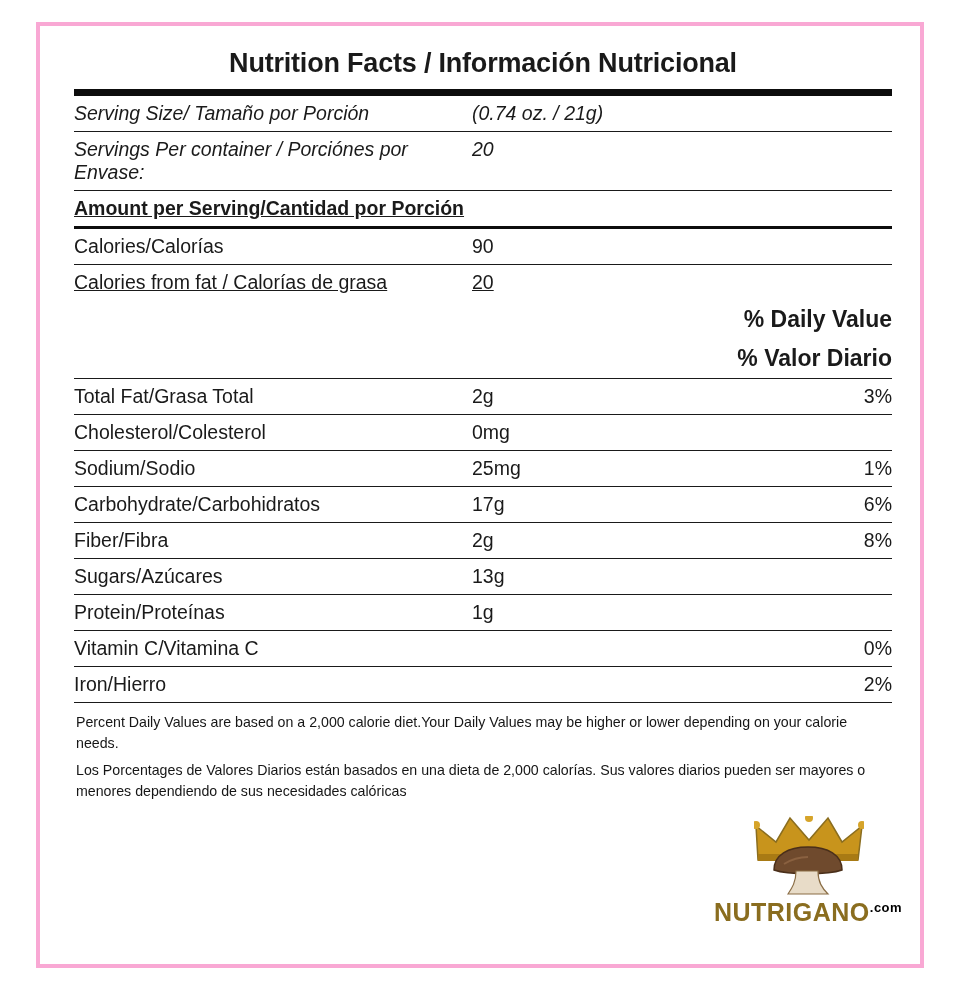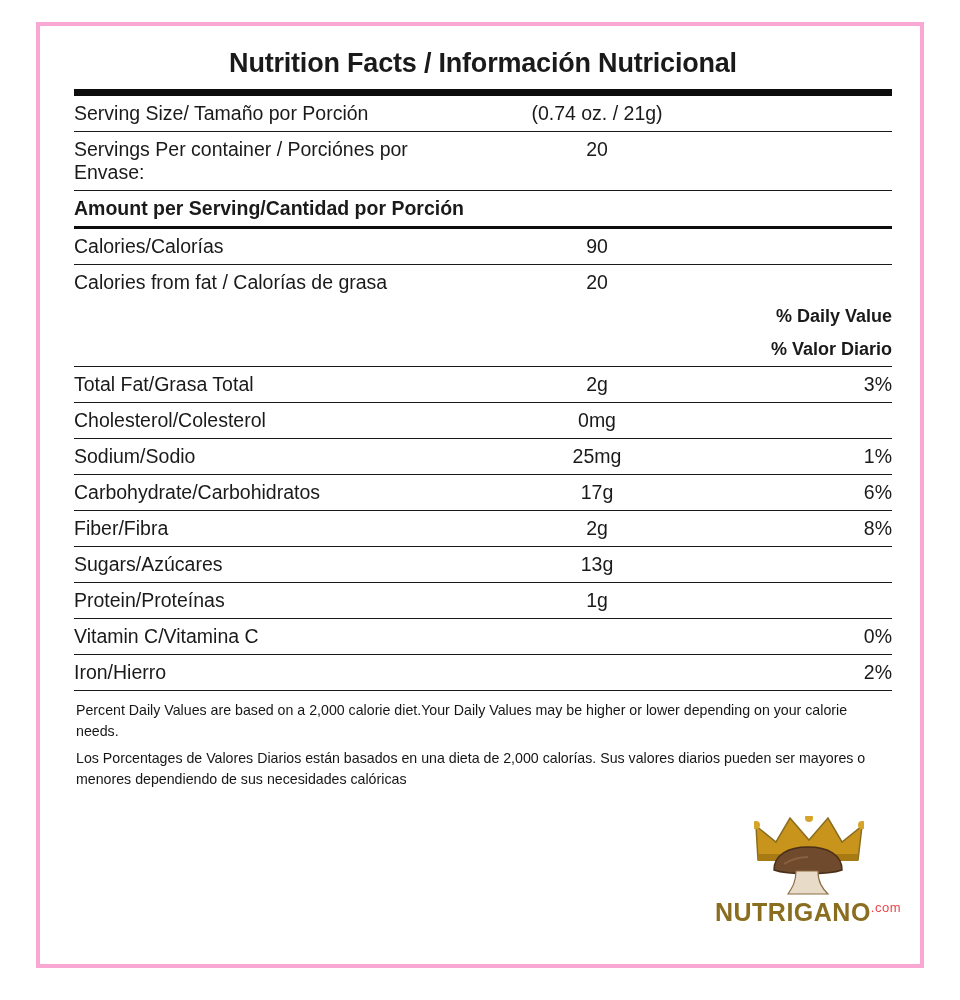--- a/index.html
+++ b/index.html
@@ -64,50 +64,51 @@
   }
   table.nf td {
     padding: 6px 0 6px 0;
     vertical-align: baseline;
   }
   td.label {
     text-align: left;
     padding-left: 2px;
   }
   td.amount {
-    text-align: center;
     width: 250px;
   }
   td.dv {
     text-align: right;
     width: 170px;
     padding-right: 4px;
   }
   tr.line td {
     border-bottom: 1px solid #1a1a1a;
   }
   tr.noline td {
     border-bottom: none;
+    text-decoration: underline;
   }
   .bold {
     font-weight: bold;
   }
 
   .serving-row td {
     padding-top: 7px;
     padding-bottom: 7px;
+    font-style: italic;
   }
   .serving-amount {
     text-align: left;
     padding-left: 6px;
   }
 
   .dv-head {
     font-weight: bold;
-    font-size: 18px;
+    font-size: 23px;
     text-align: right;
     padding-right: 4px;
   }
   .dv-head-row td {
     border-bottom: none;
     padding-top: 16px;
     padding-bottom: 2px;
   }
   .dv-head-row2 td {
     border-bottom: none;
@@ -156,22 +157,22 @@
     width: 196px;
     text-align: center;
     font-size: 25px;
     font-weight: bold;
     letter-spacing: 0.5px;
     color: #8a6d1f;
     font-family: "Liberation Sans", sans-serif;
   }
   .logo .word .dotcom {
     font-size: 13px;
-    font-weight: normal;
-    color: #ef4444;
+    font-weight: bold;
+    color: #000000;
     vertical-align: super;
     text-align: center;
   }
 </style>
 </head>
 <body>
 
 <div class="panel">
   <div class="inner">
 

